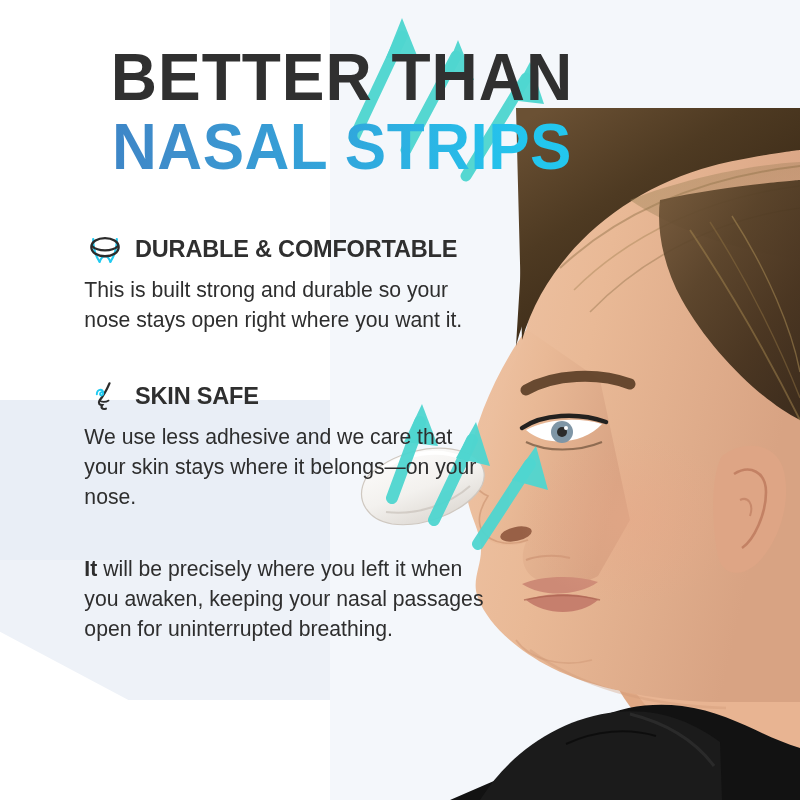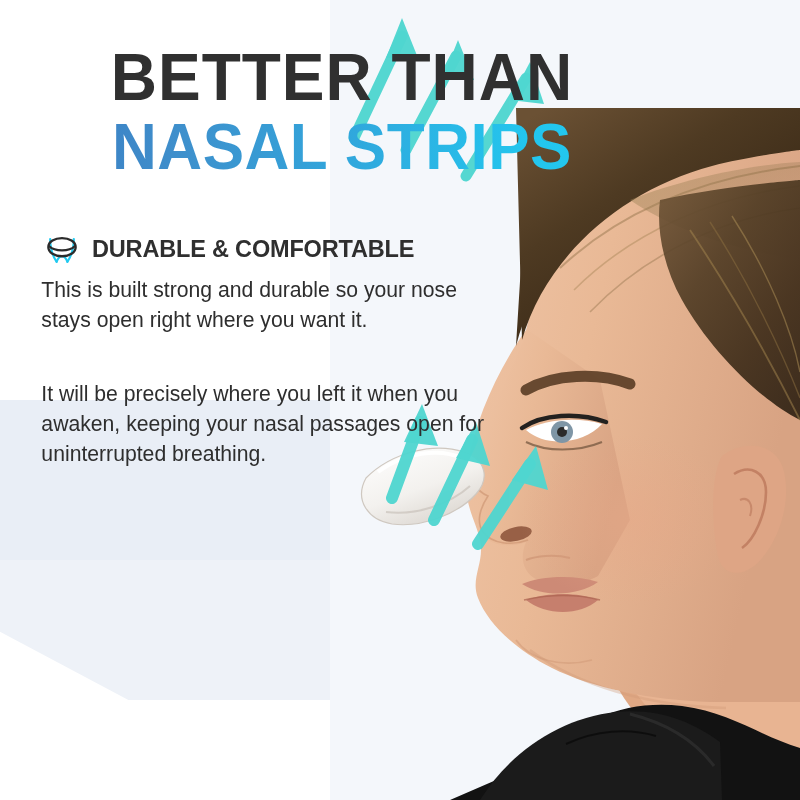--- a/index.html
+++ b/index.html
@@ -53,33 +53,33 @@
     font-size:64px;line-height:62px;font-weight:bold;letter-spacing:0.5px;
     font-family:"Liberation Sans",sans-serif;
     background:linear-gradient(90deg,#3a78c0 0%,#3f8ecb 24%,#30a8dd 52%,#23c6ee 78%,#22caf0 100%);
     -webkit-background-clip:text;background-clip:text;
     -webkit-text-fill-color:transparent;color:transparent;
     transform:scaleX(0.97);
   }
 
   
   .features{position:absolute;left:0;top:232px;width:500px;z-index:7;}
-  .feature{position:relative;margin-bottom:30px;}
+  .feature{position:relative;margin-bottom:30px;padding-left:43px;}
   .f-head{display:flex;align-items:center;gap:10px;padding-left:42px;}
   .f-icon{width:40px;height:34px;flex:0 0 auto;display:block;}
   .f-title{
     font-size:24.5px;font-weight:bold;color:#2f2f2f;letter-spacing:-0.2px;
     white-space:nowrap;transform:scaleX(0.96);transform-origin:left center;
   }
   .f-body{
     margin-top:9px;padding-left:42px;
     font-size:21.5px;line-height:30px;color:#2e2e2e;font-weight:500;
     max-width:470px;transform:scaleX(0.985);transform-origin:left top;
   }
-  .f-body b{font-weight:normal;}
+  .f-body b{font-weight:bold;}
 
   #feature-0{margin-bottom:44px;}
   #feature-1{margin-bottom:42px;}
 </style>
 </head>
 <body>
 
 <div id="stage">
 
   <div class="bg-base"></div>
@@ -247,19 +247,30 @@
           <path d="M35,7 C35,18 32,26 28,32" fill="none" stroke="#22caf0" stroke-width="2.4" stroke-linecap="round"></path>
           <path d="M16,32 C18,27 20,26 22,26 C24,26 26,27 28,32" fill="none" stroke="#22caf0" stroke-width="2.4" stroke-linecap="round"></path>
           <path d="M7,16 C7,10 14,6 22,6 C30,6 37,10 37,16 C37,22 30,26 22,26 C14,26 7,22 7,16 Z" fill="none" stroke="#2b2b2b" stroke-width="2.6"></path>
           <path d="M8,15 C14,21 30,21 36,15" fill="none" stroke="#2b2b2b" stroke-width="2.6" stroke-linecap="round"></path>
         </svg>
         <div class="f-title">DURABLE &amp; COMFORTABLE</div>
       </div>
       <div class="f-body">This is built strong and durable so your nose stays open right where you want it.</div>
     </div>
 
+    <div class="feature" id="feature-1">
+      <div class="f-head">
+        <svg class="f-icon" viewBox="0 0 44 36" xmlns="http://www.w3.org/2000/svg">
+          <path d="M27,4 C24,11 20,18 16,23 C14,26 16,28 19,28 C17,31 19,33 23,32" fill="none" stroke="#2b2b2b" stroke-width="2.4" stroke-linecap="round"></path>
+          <path d="M16,23 C18,25 23,25 26,23" fill="none" stroke="#2b2b2b" stroke-width="1.8" stroke-linecap="round"></path>
+          <path d="M13,16 C13,13 15,11 17,11 C19,11 20,13 20,15 C20,17 18,18 17,17 C16,16 17,14 18,14" fill="none" stroke="#22caf0" stroke-width="2.2" stroke-linecap="round"></path>
+        </svg>
+        <div class="f-title">SKIN SAFE</div>
+      </div>
+      <div class="f-body">We use less adhesive and we care that your skin stays where it belongs—on your nose.</div>
+    </div>
 
     <div class="feature" id="feature-2">
       <div class="f-body"><b>It</b><span> will be precisely where you left it when you awaken, keeping your nasal passages open for uninterrupted breathing.</span></div>
     </div>
 
   </div>
 </div>
 
 </body></html>

